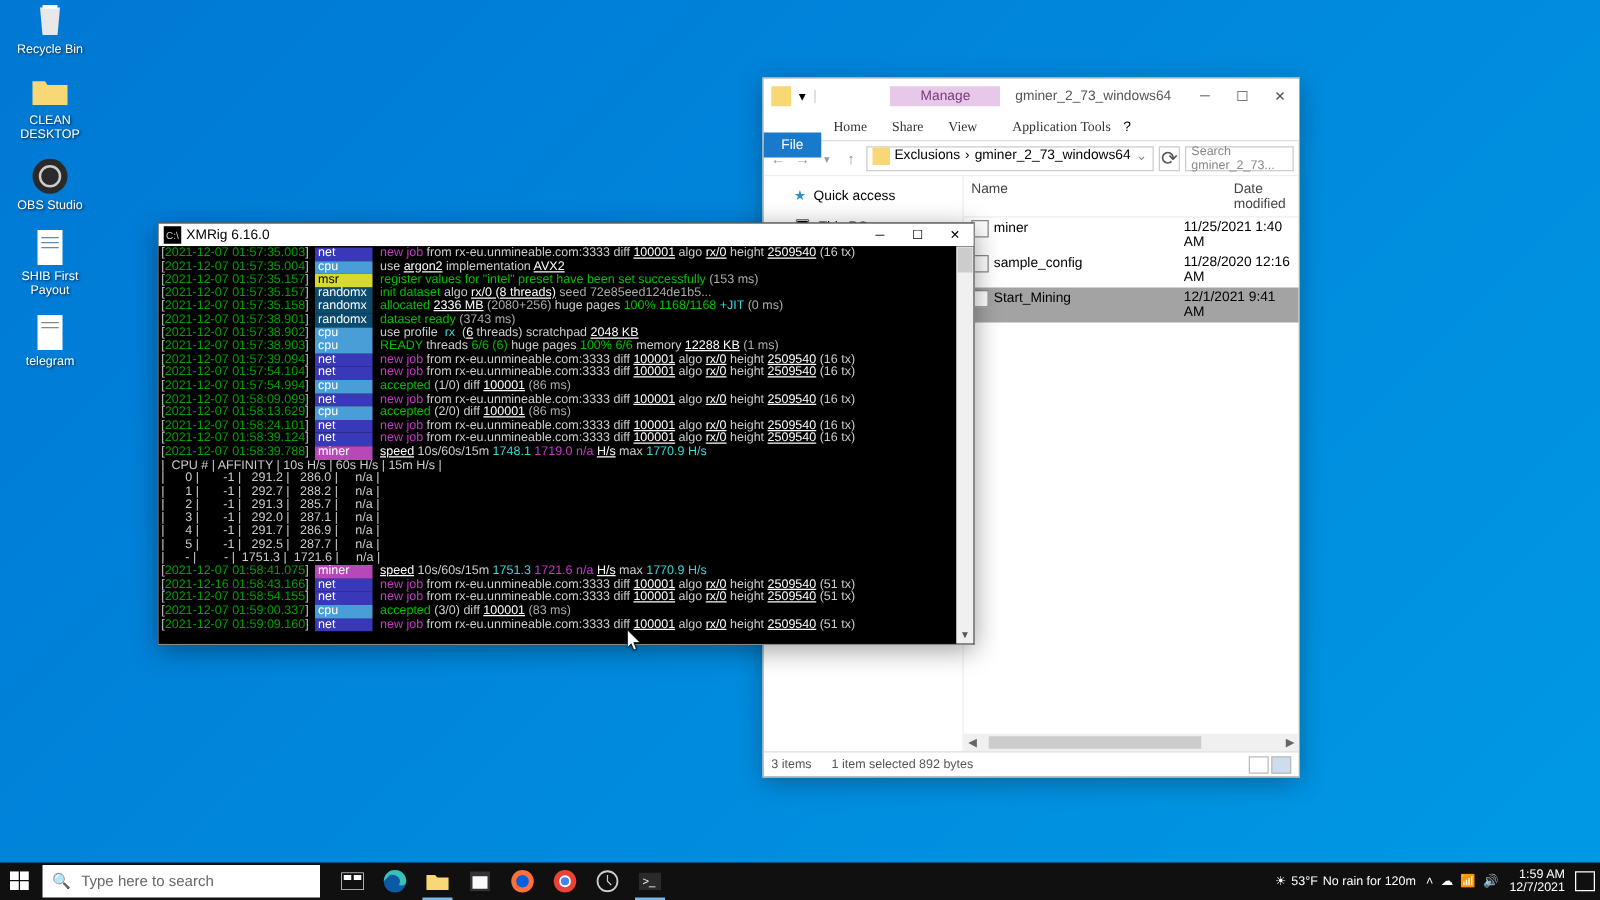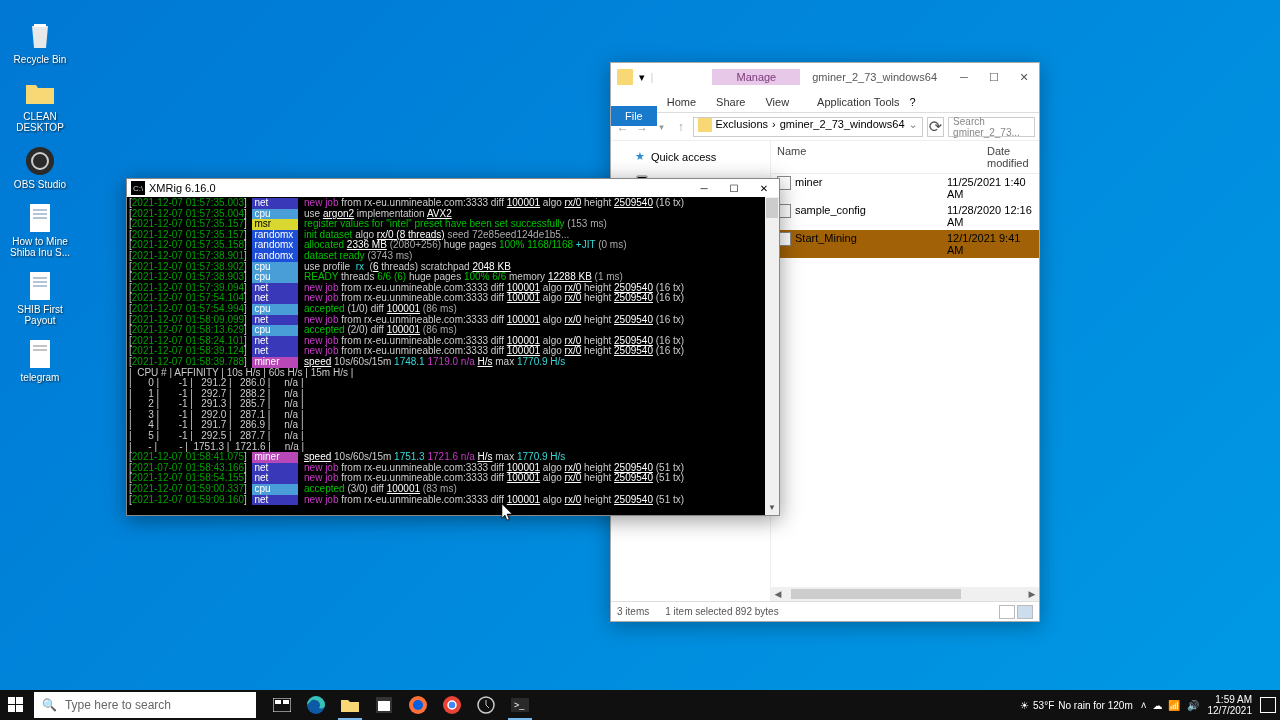--- a/index.html
+++ b/index.html
@@ -1,52 +1,52 @@
 <!DOCTYPE html>
 <html><head>
 <meta charset="utf-8">
 <style>
 * { margin: 0; padding: 0; box-sizing: border-box; font-family: "Segoe UI", Tahoma, sans-serif; }
 body { width: 1280px; height: 720px; overflow: hidden; background: linear-gradient(135deg,#0078d4 0%,#0099e5 100%); position: relative; }
 .desktop { position: absolute; inset: 0; }
-.icon-grid { position: absolute; top: 20px; left: 4px; display: flex; flex-direction: column; gap: 12px; }
+.icon-grid { position: absolute; top: 0; left: 4px; display: flex; flex-direction: column; gap: 12px; }
 .desktop-icon { width: 72px; display: flex; flex-direction: column; align-items: center; text-align: center; color: #fff; font-size: 10px; text-shadow: 1px 1px 2px rgba(0,0,0,.7); cursor: pointer; }
 .desktop-icon .ic { width: 32px; height: 32px; margin-bottom: 2px; display: flex; align-items: center; justify-content: center; }
 .desktop-icon .ic svg { width: 32px; height: 32px; }
 .desktop-icon span { line-height: 11px; }
 
 
 .explorer { position: absolute; left: 610px; top: 62px; width: 430px; height: 560px; background: #fff; border: 1px solid #aaa; box-shadow: 0 4px 20px rgba(0,0,0,.3); display: flex; flex-direction: column; }
 .exp-title { height: 28px; display: flex; align-items: center; font-size: 11px; padding-left: 6px; background: #fff; }
 .exp-title .tab-area { display: flex; align-items: center; gap: 2px; }
 .exp-title .folder-ico { width: 16px; height: 16px; background: #f8d775; border-radius: 1px; }
 .exp-title .manage { margin-left: auto; background: #e8c8e8; color: #7a3a7a; padding: 2px 24px; font-size: 11px; }
 .exp-title .win-name { color: #555; padding: 0 12px; font-size: 11px; }
 .exp-title .winbtns { display: flex; }
 .exp-title .winbtn { width: 30px; height: 22px; display: flex; align-items: center; justify-content: center; font-size: 11px; color: #555; cursor: pointer; }
 .exp-ribbon { height: 22px; background: #fff; border-bottom: 1px solid #ddd; display: flex; align-items: center; font-size: 11px; }
 .exp-ribbon .file { background: #1979ca; color: #fff; padding: 4px 14px; margin-top: 28px; }
-.exp-ribbon .tab { padding: 4px 10px; color: #333; cursor: pointer; }
+.exp-ribbon .tab { padding: 4px 10px; color: #333; cursor: pointer; font-family: Liberation Serif, serif; }
 .exp-addr { height: 28px; display: flex; align-items: center; gap: 4px; padding: 0 4px; border-bottom: 1px solid #eee; }
 .exp-addr .nav { width: 18px; text-align: center; color: #999; font-size: 12px; cursor: pointer; }
 .exp-addr .path { flex: 1; border: 1px solid #ccc; height: 20px; display: flex; font-size: 11px; padding: 0 4px; gap: 4px; }
 .exp-addr .refresh { width: 20px; height: 20px; border: 1px solid #ccc; display: flex; align-items: center; justify-content: center; color: #555; cursor: pointer; }
 .exp-addr .search { width: 100px; height: 20px; border: 1px solid #ccc; font-size: 10px; color: #888; padding: 0 4px; display: flex; align-items: center; }
 .exp-body { flex: 1; display: flex; overflow: hidden; }
 .exp-nav { width: 160px; border-right: 1px solid #eee; font-size: 11px; padding-top: 6px; }
 .exp-nav .item { padding: 3px 8px 3px 24px; display: flex; align-items: center; gap: 6px; cursor: pointer; }
 .exp-nav .star { color: #2a8dd4; }
 .exp-list { flex: 1; font-size: 11px; overflow: hidden; position: relative; }
 .exp-list .hdr { display: flex; border-bottom: 1px solid #eee; color: #444; gap: 40px; }
 .exp-list .hdr div { padding: 4px 6px; }
 .exp-list .col-n { width: 170px; }
 .exp-list .col-d { flex: 1; }
 .exp-list .row { display: flex; padding: 1px 0; }
 .exp-list .row div { padding: 1px 6px; }
-.exp-list .row.sel { background: #a16207; }
+.exp-list .row.sel { background: #a3a3a3; }
 .exp-list .file-ico { width: 14px; height: 14px; display: inline-block; border: 1px solid #888; margin-right: 4px; vertical-align: middle; background: #fff; }
 .exp-scroll { position: absolute; bottom: 0; left: 0; right: 0; height: 14px; background: #f0f0f0; display:flex; align-items:center; }
 .exp-scroll .thumb { height: 10px; background: #ccc; width: 170px; margin-left: 6px; }
 .exp-scroll .arrow { width: 14px; text-align: center; color: #666; font-size: 9px; }
 .exp-status { height: 20px; border-top: 1px solid #ddd; display: flex; align-items: center; font-size: 10px; color: #555; padding: 0 6px; gap: 16px; }
 .exp-status .views { margin-left: auto; display: flex; gap: 2px; }
 .exp-status .views div { width: 16px; height: 14px; border: 1px solid #bbb; }
 
 
 .console { position: absolute; left: 126px; top: 178px; width: 654px; height: 338px; background: #000; border: 1px solid #888; box-shadow: 0 4px 20px rgba(0,0,0,.4); display: flex; flex-direction: column; font-family: Consolas, "Courier New", monospace; }
@@ -60,21 +60,21 @@
 .con-body .scrollbar .arrow { position: absolute; width: 14px; height: 14px; font-size: 8px; text-align: center; line-height: 14px; color: #555; }
 .con-body .scrollbar .arrow.top { top: 0; }
 .con-body .scrollbar .arrow.bot { bottom: 0; }
 pre.log { font-size: 10px; line-height: 10.6px; color: #ccc; white-space: pre; margin-right: 14px; }
 .ts { color: #00a000; }
 .brkt { color: #ccc; }
 .tag { display: inline-block; min-width: 46px; padding: 0 2px; color: #fff; }
 .tag.net { background: #3838b8; }
 .tag.cpu { background: #4a9ed8; color: #fff; }
 .tag.msr { background: #d8d830; color: #000; }
-.tag.randomx { background: #1d4ed8; }
+.tag.randomx { background: #0c4a6e; }
 .tag.miner { background: #b848b8; }
 .kw-new { color: #c838c8; }
 .kw-ok { color: #00c000; }
 .kw-info { color: #aaa; }
 .kw-white { color: #fff; text-decoration: underline; }
 .kw-cyan { color: #38d8d8; }
 .kw-purple { color: #c838c8; }
 .cursor-img { position: absolute; width: 12px; height: 18px; left: 502px; top: 504px; pointer-events: none; }
 .cursor-img svg { filter: drop-shadow(0 0 1px #000); }
 
@@ -115,29 +115,20 @@
       <span>CLEAN DESKTOP</span>
     </div>
     <div class="desktop-icon">
       <div class="ic">
           <svg viewBox="0 0 32 32">
             <circle cx="16" cy="16" r="14" fill="#2a2a2a"></circle>
             <circle cx="16" cy="16" r="8" fill="none" stroke="#ccc" stroke-width="2"></circle>
           </svg>
         </div>
       <span>OBS Studio</span>
-    </div>
-    <div class="desktop-icon">
-      <div class="ic">
-          <svg viewBox="0 0 32 32">
-            <rect x="6" y="2" width="20" height="28" fill="#fff"></rect>
-            <path stroke="#68a" d="M9 8h14M9 12h14M9 16h14"></path>
-          </svg>
-        </div>
-      <span>How to Mine Shiba Inu S...</span>
     </div>
     <div class="desktop-icon">
       <div class="ic">
           <svg viewBox="0 0 32 32">
             <rect x="6" y="2" width="20" height="28" fill="#fff"></rect>
             <path stroke="#68a" d="M9 8h14M9 12h14M9 16h14"></path>
           </svg>
         </div>
       <span>SHIB First Payout</span>
     </div>
@@ -267,21 +258,21 @@
 <span class="brkt">[</span><span class="ts">2021-12-07 01:58:39.788</span><span class="brkt">]</span>  <span class="tag miner">miner  </span>  <span class="kw-white">speed</span> 10s/60s/15m <span class="kw-cyan">1748.1</span> <span class="kw-purple">1719.0 n/a</span> <span class="kw-white">H/s</span> max <span class="kw-cyan">1770.9 H/s</span>
 |  CPU # | AFFINITY | 10s H/s | 60s H/s | 15m H/s |
 |      0 |       -1 |   291.2 |   286.0 |     n/a |
 |      1 |       -1 |   292.7 |   288.2 |     n/a |
 |      2 |       -1 |   291.3 |   285.7 |     n/a |
 |      3 |       -1 |   292.0 |   287.1 |     n/a |
 |      4 |       -1 |   291.7 |   286.9 |     n/a |
 |      5 |       -1 |   292.5 |   287.7 |     n/a |
 |      - |        - |  1751.3 |  1721.6 |     n/a |
 <span class="brkt">[</span><span class="ts">2021-12-07 01:58:41.075</span><span class="brkt">]</span>  <span class="tag miner">miner  </span>  <span class="kw-white">speed</span> 10s/60s/15m <span class="kw-cyan">1751.3</span> <span class="kw-purple">1721.6 n/a</span> <span class="kw-white">H/s</span> max <span class="kw-cyan">1770.9 H/s</span>
-<span class="brkt">[</span><span class="ts">2021-07-07 01:58:43.166</span><span class="brkt">]</span>  <span class="tag net">net    </span>  <span class="kw-new">new job</span> from rx-eu.unmineable.com:3333 diff <span class="kw-white">100001</span> algo <span class="kw-white">rx/0</span> height <span class="kw-white">2509540</span> (51 tx)
+<span class="brkt">[</span><span class="ts">2021-12-16 01:58:43.166</span><span class="brkt">]</span>  <span class="tag net">net    </span>  <span class="kw-new">new job</span> from rx-eu.unmineable.com:3333 diff <span class="kw-white">100001</span> algo <span class="kw-white">rx/0</span> height <span class="kw-white">2509540</span> (51 tx)
 <span class="brkt">[</span><span class="ts">2021-12-07 01:58:54.155</span><span class="brkt">]</span>  <span class="tag net">net    </span>  <span class="kw-new">new job</span> from rx-eu.unmineable.com:3333 diff <span class="kw-white">100001</span> algo <span class="kw-white">rx/0</span> height <span class="kw-white">2509540</span> (51 tx)
 <span class="brkt">[</span><span class="ts">2021-12-07 01:59:00.337</span><span class="brkt">]</span>  <span class="tag cpu">cpu    </span>  <span class="kw-ok">accepted</span> (3/0) diff <span class="kw-white">100001</span> <span class="kw-info">(83 ms)</span>
 <span class="brkt">[</span><span class="ts">2021-12-07 01:59:09.160</span><span class="brkt">]</span>  <span class="tag net">net    </span>  <span class="kw-new">new job</span> from rx-eu.unmineable.com:3333 diff <span class="kw-white">100001</span> algo <span class="kw-white">rx/0</span> height <span class="kw-white">2509540</span> (51 tx)
 </pre>
     <div class="scrollbar">
       <div class="arrow top">▲</div>
       <div class="thumb"></div>
       <div class="arrow bot">▼</div>
     </div>
   </div>

